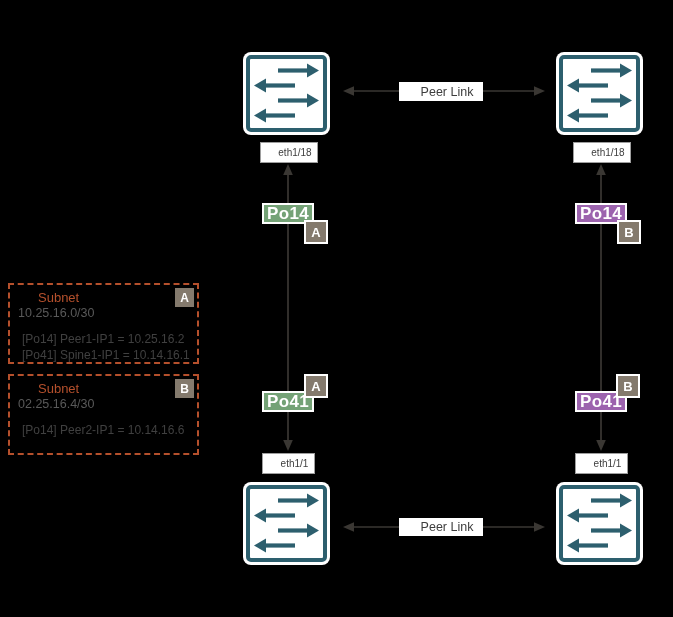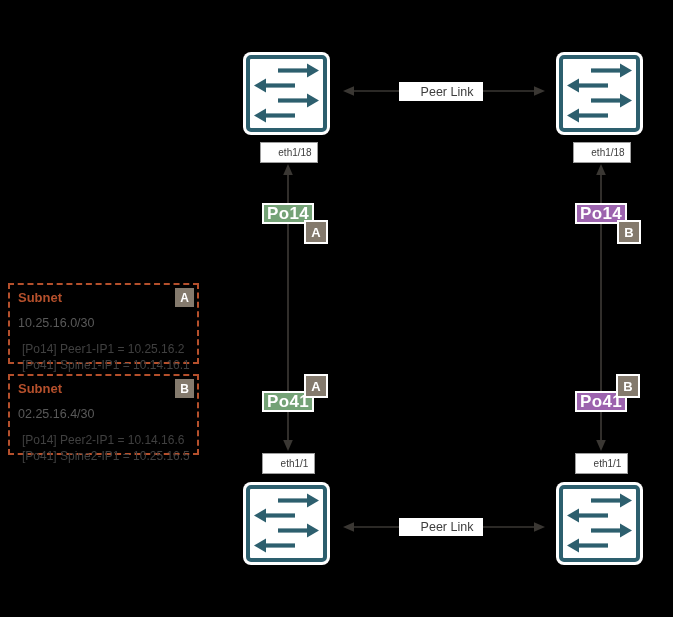--- a/index.html
+++ b/index.html
@@ -41,22 +41,22 @@
     position:absolute;width:24px;height:24px;box-sizing:border-box;
     border:2px solid #fff;background:var(--badge-gray);
     display:flex;align-items:center;justify-content:center;
     color:#fff;font-weight:bold;font-size:13px;z-index:5;
   }
   
   .subnet{
     position:absolute;left:8px;width:191px;height:81px;box-sizing:border-box;
     border:2px dashed var(--orange);padding:5px 8px;z-index:3;
   }
-  .subnet .title{color:var(--orange);font-weight:bold;font-size:13px;line-height:15px;}
-  .subnet .cidr{color:var(--text-gray);font-size:12.5px;line-height:15px;margin-top:11px;}
+  .subnet .title{color:var(--orange);font-weight:normal;font-size:13px;line-height:15px;margin-left:20px;}
+  .subnet .cidr{color:var(--text-gray);font-size:12.5px;line-height:15px;margin-top:1px;}
   .subnet .entries{margin-top:10px;padding-left:4px;}
   .subnet .entry{color:var(--text-entry);font-size:12px;line-height:16px;white-space:nowrap;}
   .subnet .corner-badge{
     position:absolute;top:3px;right:3px;width:19px;height:19px;
     background:var(--badge-gray);color:#fff;font-weight:bold;font-size:12px;
     display:flex;align-items:center;justify-content:center;
   }
 </style>
 </head>
 <body>
@@ -155,15 +155,14 @@
     <div class="entry">[Po14] Peer1-IP1 = 10.25.16.2</div>
     <div class="entry">[Po41] Spine1-IP1 = 10.14.16.1</div>
   </div>
 </div>
 <div class="subnet" style="top:374px;">
   <div class="title">Subnet</div>
   <div class="corner-badge">B</div>
   <div class="cidr">02.25.16.4/30</div>
   <div class="entries">
     <div class="entry">[Po14] Peer2-IP1 = 10.14.16.6</div>
-    <div class="entry">[Po41] Spine2-IP1 = 10.25.16.5</div>
   </div>
 </div>
 
 </body></html>

